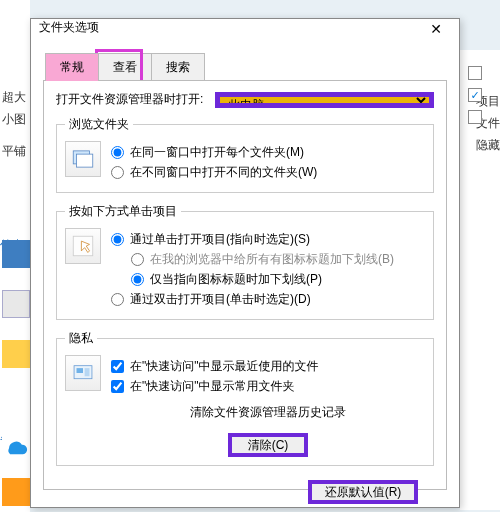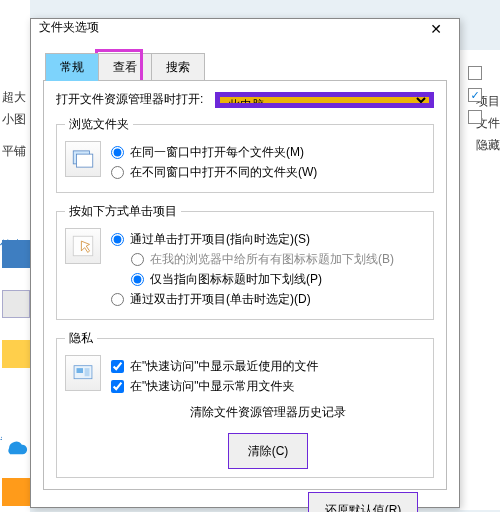--- a/index.html
+++ b/index.html
@@ -15,42 +15,42 @@
 .dialog {
   position: absolute; left: 30px; top: 18px; width: 430px; height: 490px;
   background: #fff; border: 1px solid #888; box-shadow: 2px 2px 8px rgba(0,0,0,0.2);
 }
 .titlebar { height: 28px; display: flex; align-items: flex-start; padding: 0 8px; }
 .titlebar .title { flex: 1; font-size: 12px; color: #000; }
 .close-btn { width: 30px; height: 20px; display: flex; align-items: center; justify-content: center; font-size: 14px; cursor: default; }
 
 .tabs { display: flex; margin: 6px 0 0 14px; position: relative; }
 .tab { padding: 5px 14px; border: 1px solid #bbb; border-bottom: none; background: #f0f0f0; margin-right: -1px; position: relative; }
-.tab.active { background: #7dd3fc; z-index: 2; }
+.tab.active { background: #f9a8d4; z-index: 2; }
 .tab-highlight { position: absolute; border: 3px solid #d63cd6; top: -4px; left: 50px; width: 48px; height: 34px; pointer-events: none; }
 
 .tab-body { border: 1px solid #bbb; margin: 0 12px 8px 12px; padding: 10px 12px 8px 12px; height: 410px; position: relative; top: -1px; background: #fff; }
 
 .row { display: flex; align-items: center; margin-bottom: 8px; }
 .row label { margin-right: 12px; }
 select { flex: 1; height: 16px; border: 5px solid #6d28d9; background: #eab308; padding: 0 4px; }
 
 fieldset { border: 1px solid #ccc; margin-bottom: 10px; padding: 8px 8px 8px 8px; }
 fieldset legend { padding: 0 4px; font-size: 12px; }
 
 .group-row { display: flex; align-items: flex-start; gap: 10px; }
 .icon-box { width: 36px; height: 36px; border: 1px solid #ccc; background: linear-gradient(#fdfdfd,#eee); display: flex; align-items: center; justify-content: center; flex-shrink: 0; }
 .icon-box svg { width: 26px; height: 26px; }
 .options { flex: 1; }
 .opt { display: flex; align-items: center; margin: 3px 0; }
 .opt input { margin-right: 6px; }
 .opt.indent { margin-left: 20px; }
 .opt.faded { color: #888; }
 .clear-row { display: flex; align-items: center; justify-content: flex-start; gap: 12px; margin-top: 6px; margin-left: 46px; flex-direction: column; }
-.btn { height: 36px; padding: 0 12px; border: 1px solid #6d28d9; background: #efefef; min-width: 80px; }
+.btn { height: 24px; padding: 0 12px; border: 4px solid #6d28d9; background: #efefef; min-width: 80px; }
 
 .footer { display: flex; justify-content: flex-end; padding: 4px 16px; }
 </style>
 </head>
 <body>
 
 <div class="bg-left"></div>
 <div class="bg-label" style="left:2px; top:62px;">超大</div>
 <div class="bg-label" style="left:2px; top:84px;">小图</div>
 <div class="bg-label" style="left:2px; top:116px;">平铺</div>

